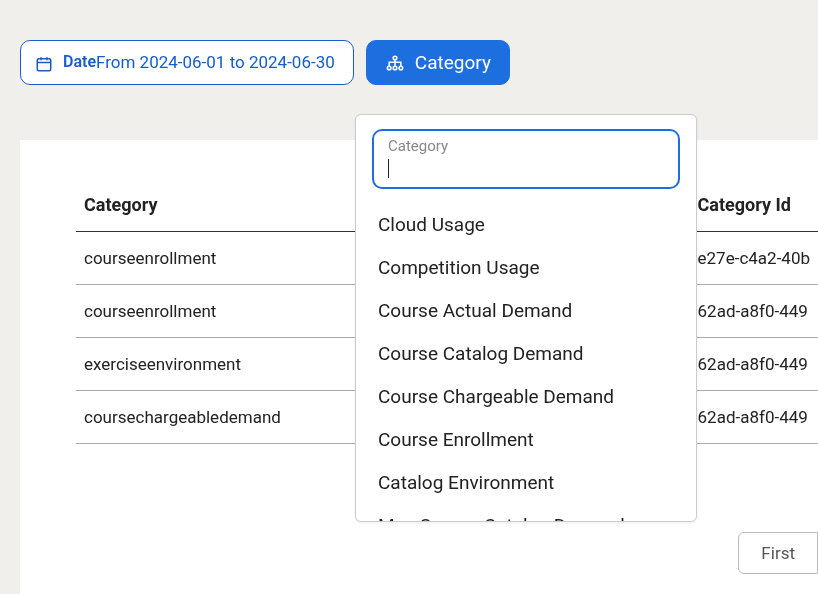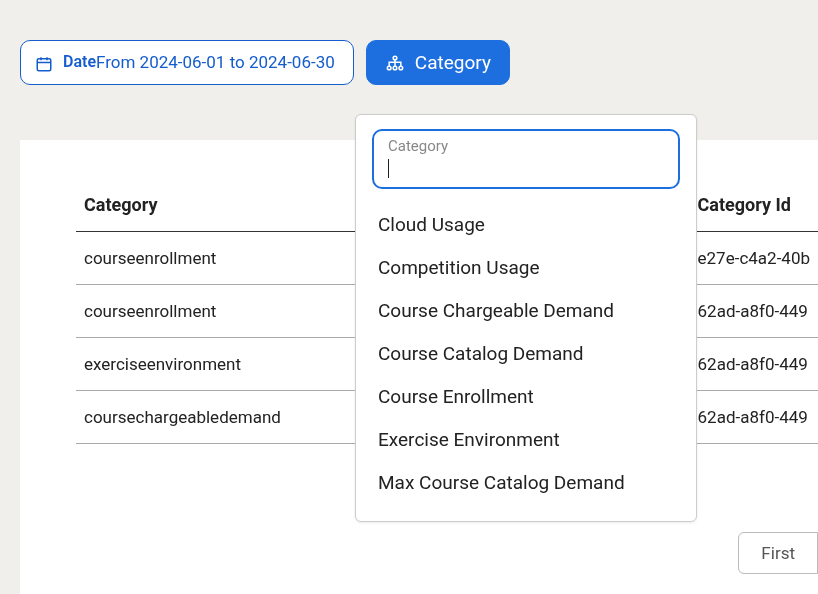--- a/index.html
+++ b/index.html
@@ -269,21 +269,22 @@
     <div class="dropdown-search">
       <div class="dropdown-search-label">Category</div>
       <input class="dropdown-search-input" type="text" value="" style="">
       <div class="dropdown-search-caret"></div>
     </div>
   </div>
   <div class="dropdown-list-wrapper">
     <div class="dropdown-list">
       <div class="dropdown-item">Cloud Usage</div>
       <div class="dropdown-item">Competition Usage</div>
+      <div class="dropdown-item">Course Actual Demand</div>
+      <div class="dropdown-item">Course Catalog Demand</div>
       <div class="dropdown-item">Course Chargeable Demand</div>
-      <div class="dropdown-item">Course Catalog Demand</div>
       <div class="dropdown-item">Course Enrollment</div>
-      <div class="dropdown-item">Exercise Environment</div>
+      <div class="dropdown-item">Catalog Environment</div>
       <div class="dropdown-item">Max Course Catalog Demand</div>
 
     </div>
   </div>
 </div>
 
 </body></html>

